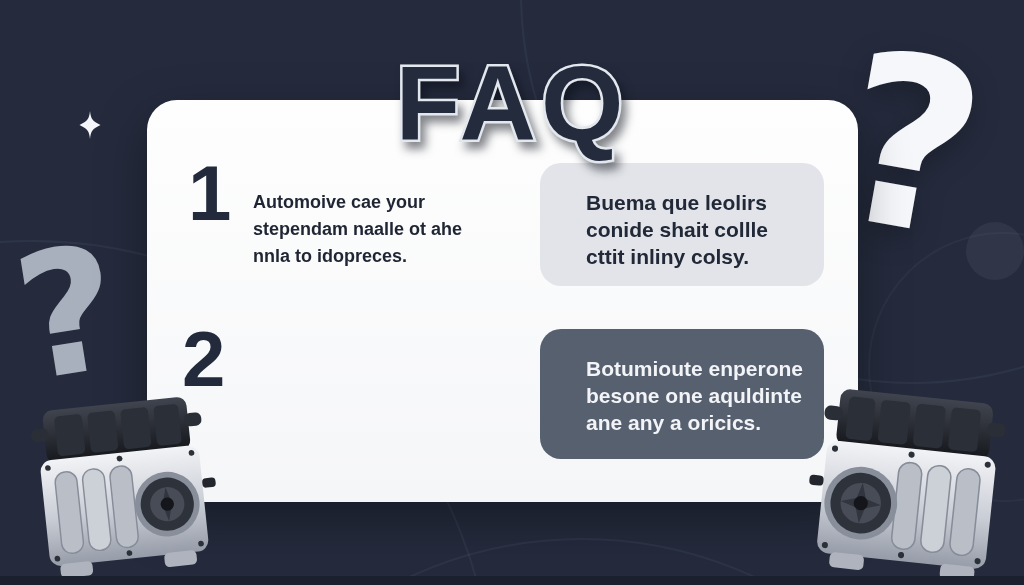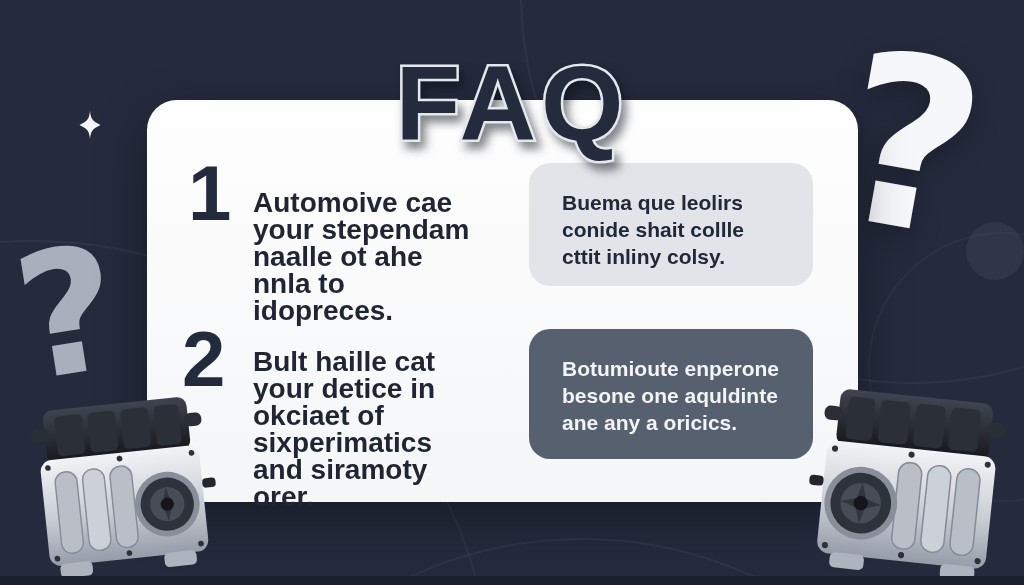--- a/index.html
+++ b/index.html
@@ -27,25 +27,25 @@
   .title-svg{position:absolute;left:292px;top:28px;width:440px;height:150px;
     filter:drop-shadow(5px 7px 5px rgba(8,12,22,0.5));}
   
   .card{position:absolute;left:147px;top:100px;width:711px;height:402px;
     background:linear-gradient(180deg,#fefefe 0%,#f5f6f8 100%);
     border-radius:30px;box-shadow:0 18px 50px rgba(0,0,0,0.35);}
   .num{position:absolute;font-size:78px;font-weight:800;color:#232a3b;line-height:1;
     letter-spacing:-2px;}
   .num1{left:41px;top:54px;}
   .num2{left:35px;top:220px;}
-  .qtext{position:absolute;font-size:28px;line-height:27px;font-weight:700;color:#1f2533;}
+  .qtext{position:absolute;font-size:18px;line-height:27px;font-weight:700;color:#1f2533;}
   .qtext1{left:106px;top:89px;width:224px;}
   .qtext2{left:106px;top:248px;width:212px;}
-  .abox{position:absolute;left:382px;width:284px;border-radius:21px;box-sizing:border-box;
-    padding:26px 24px 0 33px;}
+  .abox{position:absolute;left:393px;width:284px;border-radius:21px;box-sizing:border-box;
+    padding:26px 24px 0 46px;}
   .abox1{top:63px;height:123px;background:#e2e4e9;}
   .abox2{top:229px;height:130px;background:#57606f;}
   .atext{font-size:21px;line-height:27px;font-weight:700;}
   .abox1 .atext{color:#212837;width:202px;}
   .abox2 .atext{color:#f2f4f7;width:226px;}
   
   .engine{position:absolute;}
   .engine-left{left:26px;top:392px;width:190px;height:193px;}
   .engine-right{left:808px;top:388px;width:204px;height:197px;transform:scaleX(-1);}
 </style>
@@ -69,21 +69,20 @@
 
   <div class="card">
 
     <div class="num num1">1</div>
     <div class="qtext qtext1">Automoive cae your stependam naalle ot ahe nnla to idopreces.</div>
     <div class="abox abox1">
       <div class="atext">Buema que leolirs conide shait collle cttit inliny colsy.</div>
     </div>
 
     <div class="num num2">2</div>
-    <div class="qtext qtext2">Bult haille cat your detice in okciaet of sixperimatics and siramoty orer.</div>
     <div class="abox abox2">
       <div class="atext">Botumioute enperone besone one aquldinte ane any a oricics.</div>
     </div>
   </div>
 
   <svg class="title-svg" viewBox="0 0 440 150">
     <text x="220" y="112" text-anchor="middle" font-family="Liberation Sans, sans-serif" font-size="106" font-weight="bold" letter-spacing="5" fill="#232b3d" stroke="#e3e7ee" stroke-width="5" paint-order="stroke">FAQ</text>
   </svg>
 
   <svg class="engine engine-left" viewBox="0 0 200 195">

